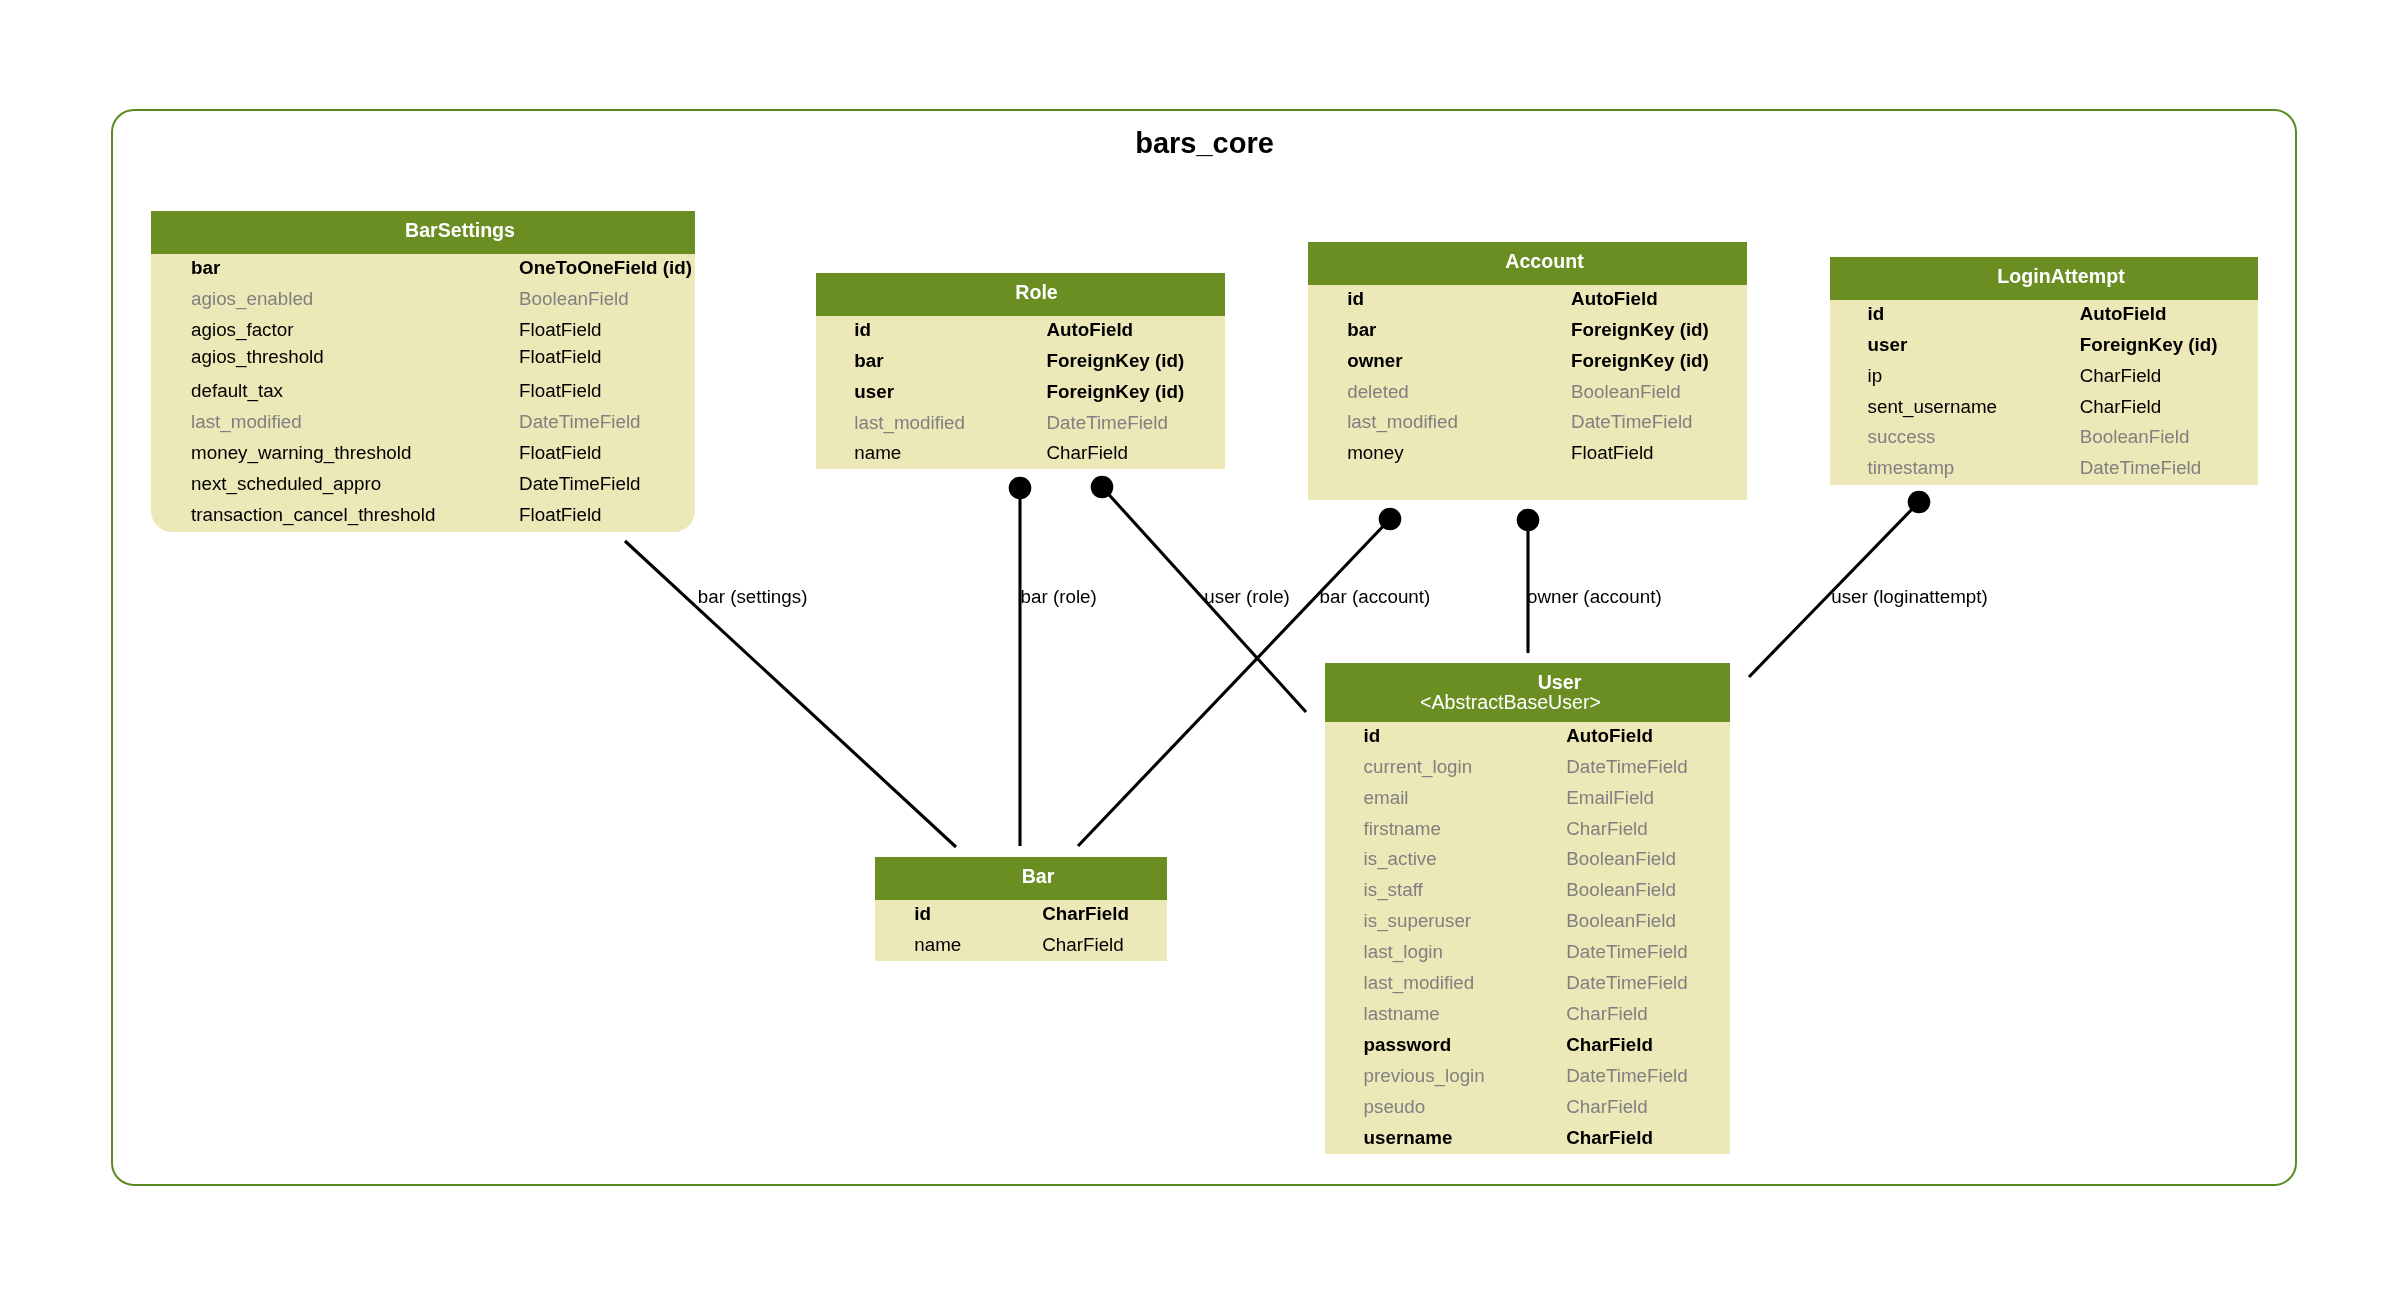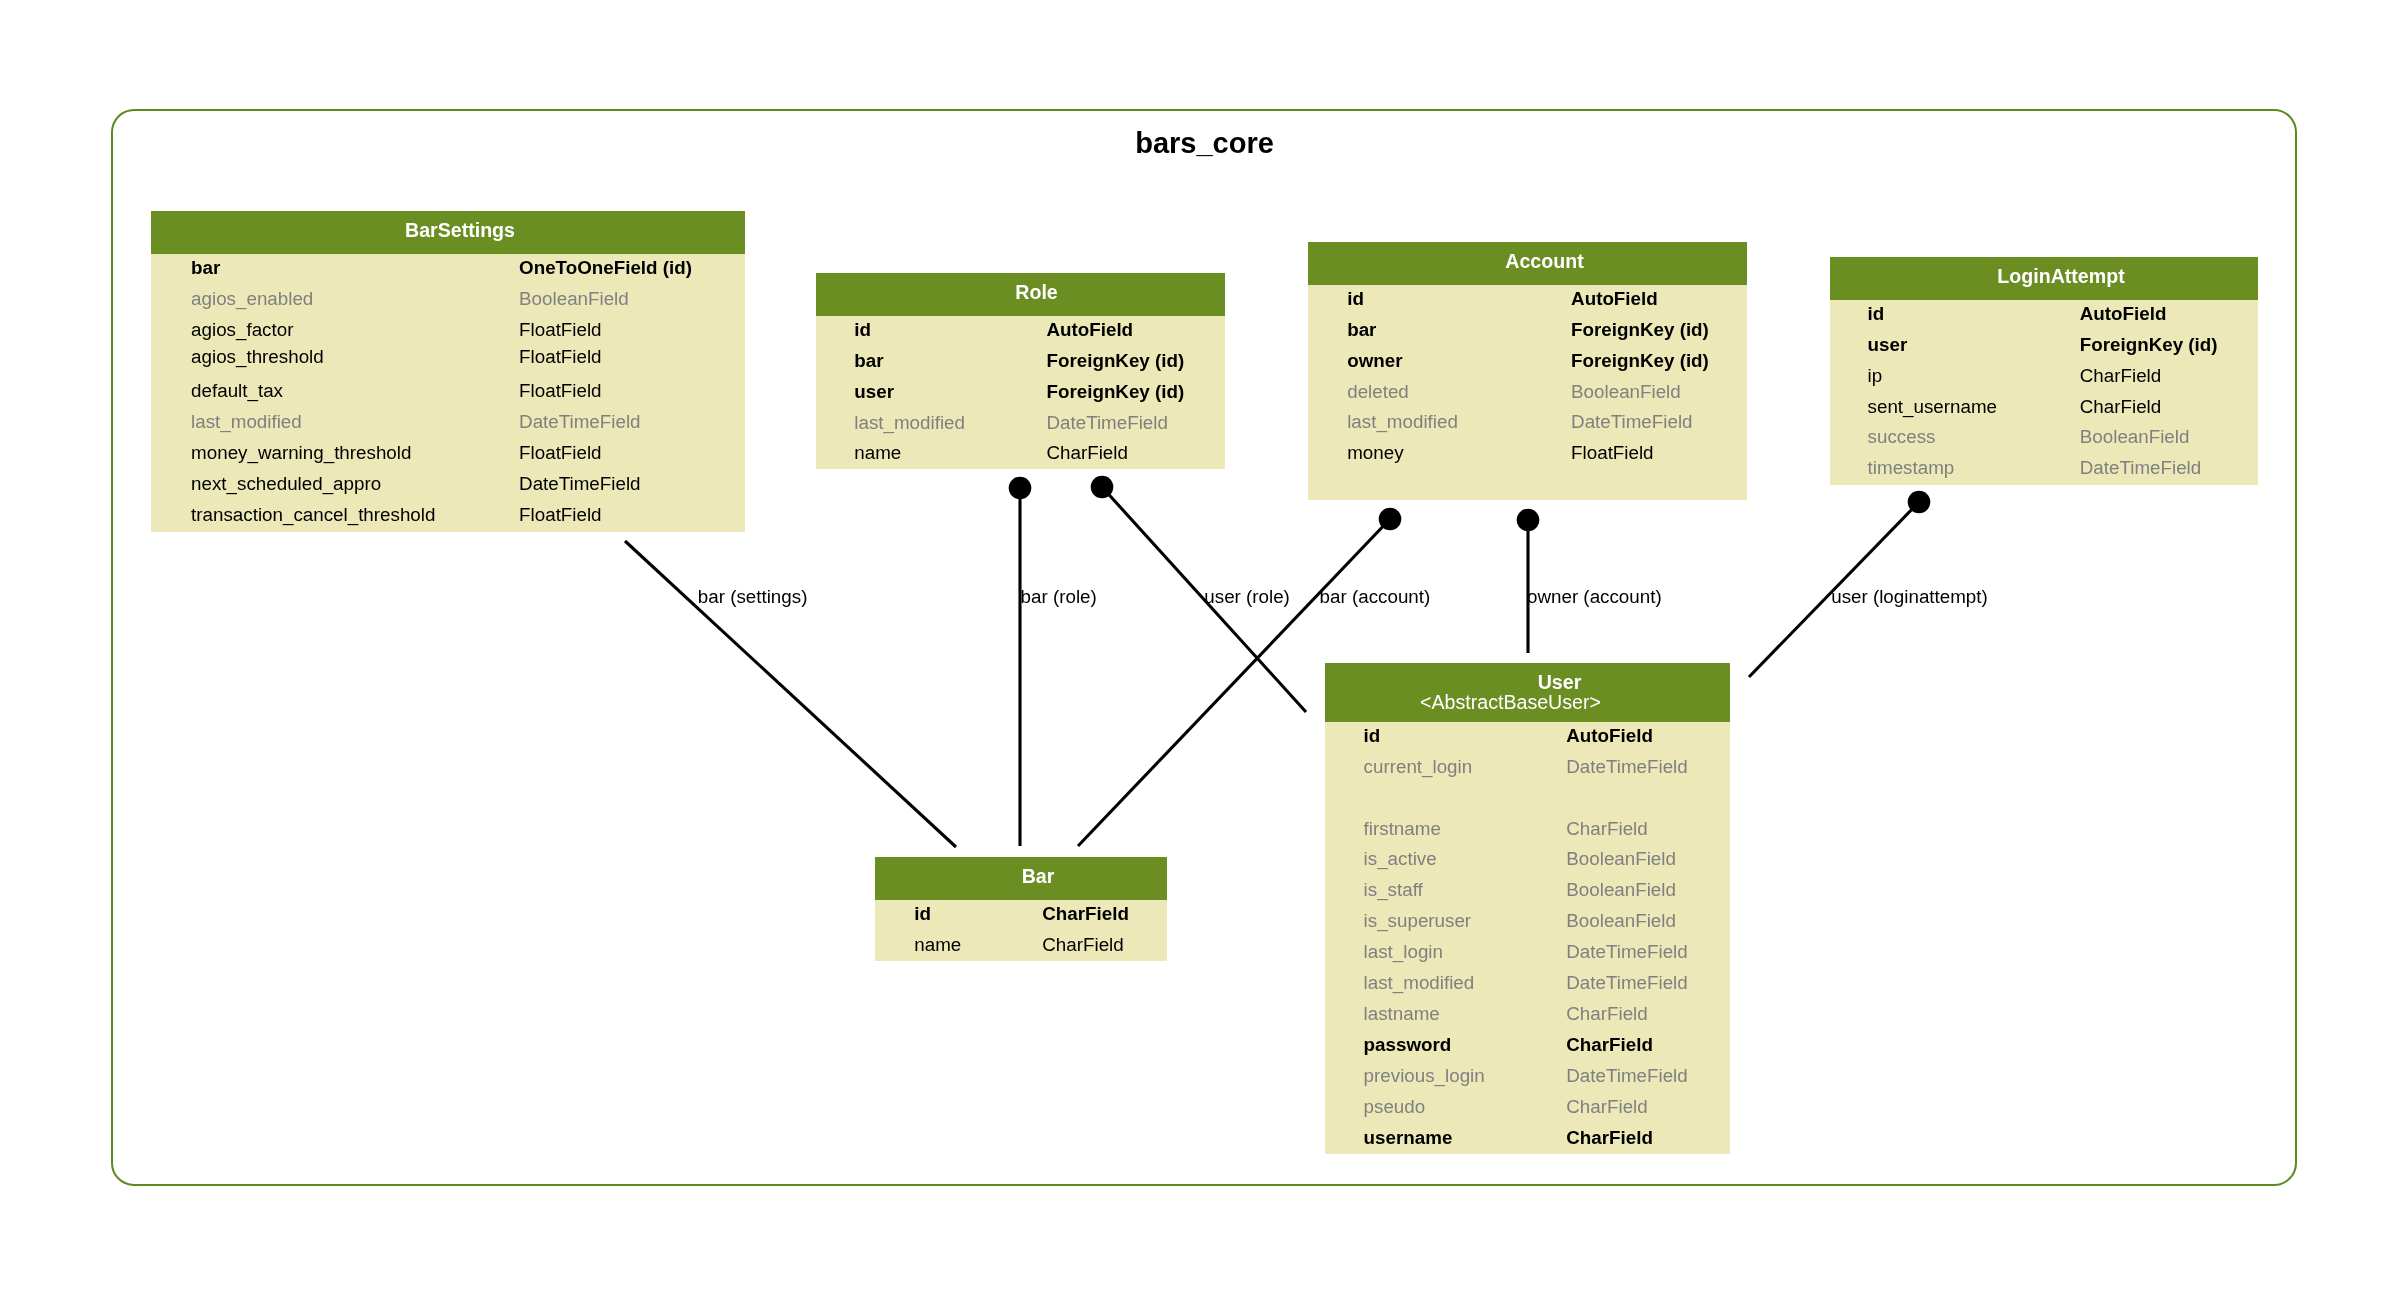--- a/index.html
+++ b/index.html
@@ -41,21 +41,21 @@
       <circle cx="1528" cy="520" r="11.3" fill="#000000"></circle>
       <line x1="1919" y1="502" x2="1749" y2="677" stroke="#000000" stroke-width="3.1"></line>
       <circle cx="1919" cy="502" r="11.3" fill="#000000"></circle>
     </svg>
     <div class="edge-label" style="left: 697.8px; top: 587.5px;">bar (settings)</div>
     <div class="edge-label" style="left: 1020.6px; top: 587.5px;">bar (role)</div>
     <div class="edge-label" style="left: 1204.3px; top: 587.5px;">user (role)</div>
     <div class="edge-label" style="left: 1319.6px; top: 587.5px;">bar (account)</div>
     <div class="edge-label" style="left: 1527px; top: 587.5px;">owner (account)</div>
     <div class="edge-label" style="left: 1831.2px; top: 587.5px;">user (loginattempt)</div>
-    <div class="tbl" style="left: 151px; top: 211px; width: 594px; height: 321px; background: rgb(236, 232, 184);">
+    <div class="tbl" style="left: 151px; top: 211px; width: 544px; height: 321px; background: rgb(236, 232, 184); border-radius: 21px;">
       <div class="tbl-head" style="height: 43px; background: rgb(107, 142, 35);"></div>
       <div class="ttl" style="left: 309px; top: 9.6px;">BarSettings</div>
       <div class="row" style="top: 41.8px;">
         <div class="cell b" style="left: 40.1px;">bar</div>
         <div class="cell b" style="left: 368.1px;">OneToOneField (id)</div>
       </div>
       <div class="row" style="top: 72.7px;">
         <div class="cell muted" style="left: 40.1px;">agios_enabled</div>
         <div class="cell muted" style="left: 368.1px;">BooleanField</div>
       </div>
@@ -185,20 +185,24 @@
       <div class="ttl" style="left: 234.5px; top: 9.6px;">User</div>
       <div class="sub" style="left: 185.5px; top: 29.5px;">&lt;AbstractBaseUser&gt;</div>
       <div class="row" style="top: 57.8px;">
         <div class="cell b" style="left: 38.6px;">id</div>
         <div class="cell b" style="left: 241.3px;">AutoField</div>
       </div>
       <div class="row" style="top: 88.7px;">
         <div class="cell muted" style="left: 38.6px;">current_login</div>
         <div class="cell muted" style="left: 241.3px;">DateTimeField</div>
       </div>
+      <div class="row" style="top: 119.6px;">
+        <div class="cell muted" style="left: 38.6px;">email</div>
+        <div class="cell muted" style="left: 241.3px;">EmailField</div>
+      </div>
       <div class="row" style="top: 150.5px;">
         <div class="cell muted" style="left: 38.6px;">firstname</div>
         <div class="cell muted" style="left: 241.3px;">CharField</div>
       </div>
       <div class="row" style="top: 181.4px; padding-left: 23px;">
         <div class="cell muted" style="left: 38.6px;">is_active</div>
         <div class="cell muted" style="left: 241.3px;">BooleanField</div>
       </div>
       <div class="row" style="top: 212.3px;">
         <div class="cell muted" style="left: 38.6px;">is_staff</div>

